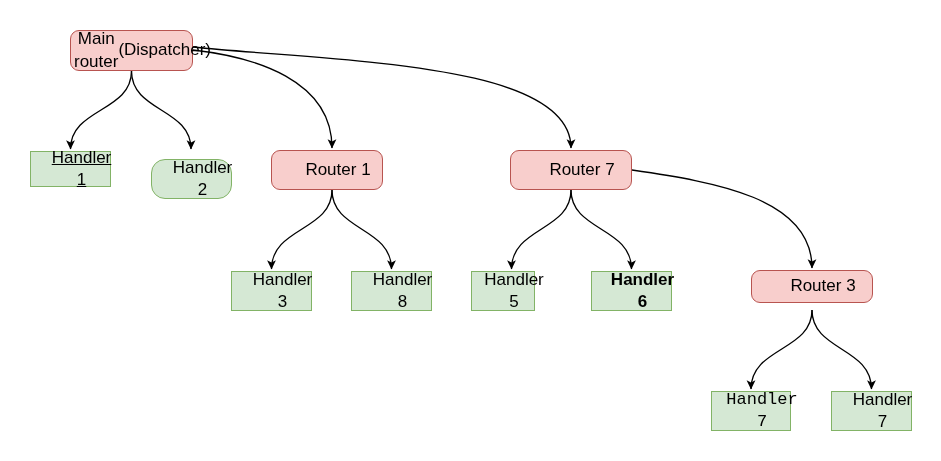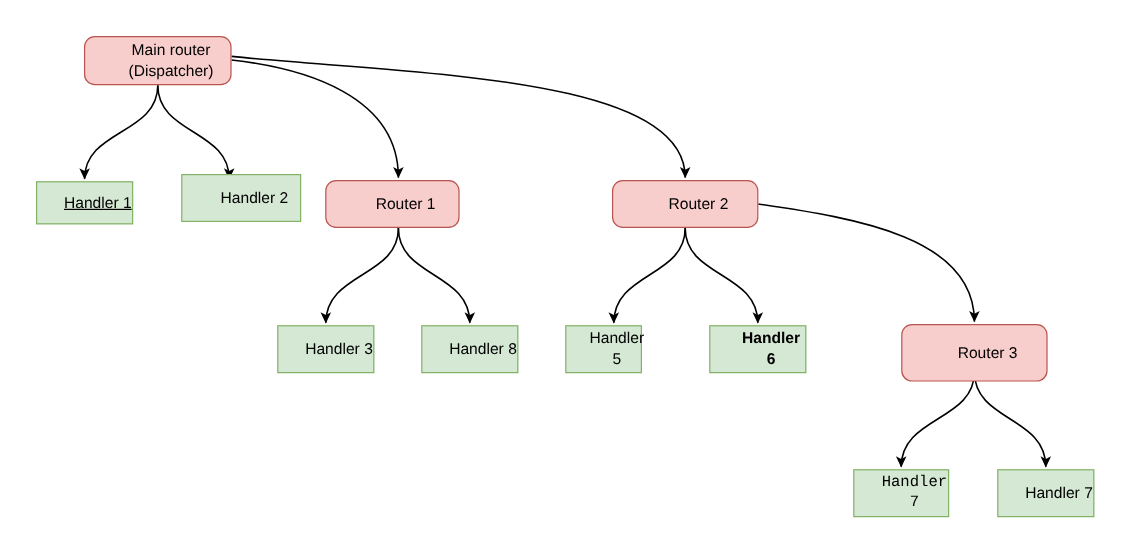--- a/index.html
+++ b/index.html
@@ -19,25 +19,25 @@
   .edge {
     fill: none;
     stroke: var(--edge, #000000);
     stroke-width: 1.3;
   }
   .arrow-head { fill: var(--edge, #000000); }
   .node {
     position: absolute;
     box-sizing: border-box;
     display: flex;
-    flex-direction: column;
+    flex-direction: row;
     align-items: center;
     justify-content: center;
     text-align: center;
-    font-size: 13px;
+    font-size: 17px;
     line-height: 1.3;
     color: #000000;
     padding-left: 22px;
   }
   .node.router {
     background: var(--router-fill, #f8cecc);
     border: 1.3px solid var(--router-border, #b85450);
     border-radius: 9px;
   }
   .node.handler {
@@ -72,49 +72,49 @@
 
   <div class="node router" style="left:70px; top:30px; width:123px; height:41px;">
     <span>Main router</span>
     <span>(Dispatcher)</span>
   </div>
 
   <div class="node handler" style="left:30px; top:151px; width:81px; height:36px;text-decoration:underline;">
     <span>Handler 1</span>
   </div>
 
-  <div class="node handler" style="left:151px; top:145px; width:100px; height:40px;">
+  <div class="node handler" style="left:151px; top:159px; width:81px; height:40px;border-radius:14px;">
     <span>Handler 2</span>
   </div>
 
   <div class="node router" style="left:271px; top:150px; width:112px; height:40px;">
     <span>Router 1</span>
   </div>
 
   <div class="node router" style="left:510px; top:150px; width:122px; height:40px;">
-    <span>Router 2</span>
+    <span>Router 7</span>
   </div>
 
   <div class="node handler" style="left:231px; top:271px; width:81px; height:40px;">
     <span>Handler 3</span>
   </div>
 
   <div class="node handler" style="left:351px; top:271px; width:81px; height:40px;">
     <span>Handler 8</span>
   </div>
 
   <div class="node handler" style="left:471px; top:271px; width:64px; height:40px;">
     <span>Handler 5</span>
   </div>
 
   <div class="node handler" style="left:591px; top:271px; width:81px; height:40px;font-weight:bold;">
     <span>Handler 6</span>
   </div>
 
-  <div class="node router" style="left:751px; top:270px; width:122px; height:48px;">
+  <div class="node router" style="left:751px; top:270px; width:122px; height:33px;">
     <span>Router 3</span>
   </div>
 
   <div class="node handler" style="left:711px; top:391px; width:80px; height:40px;font-family:Liberation Mono, monospace;">
     <span>Handler 7</span>
   </div>
 
   <div class="node handler" style="left:831px; top:391px; width:81px; height:40px;">
     <span>Handler 7</span>
   </div>

